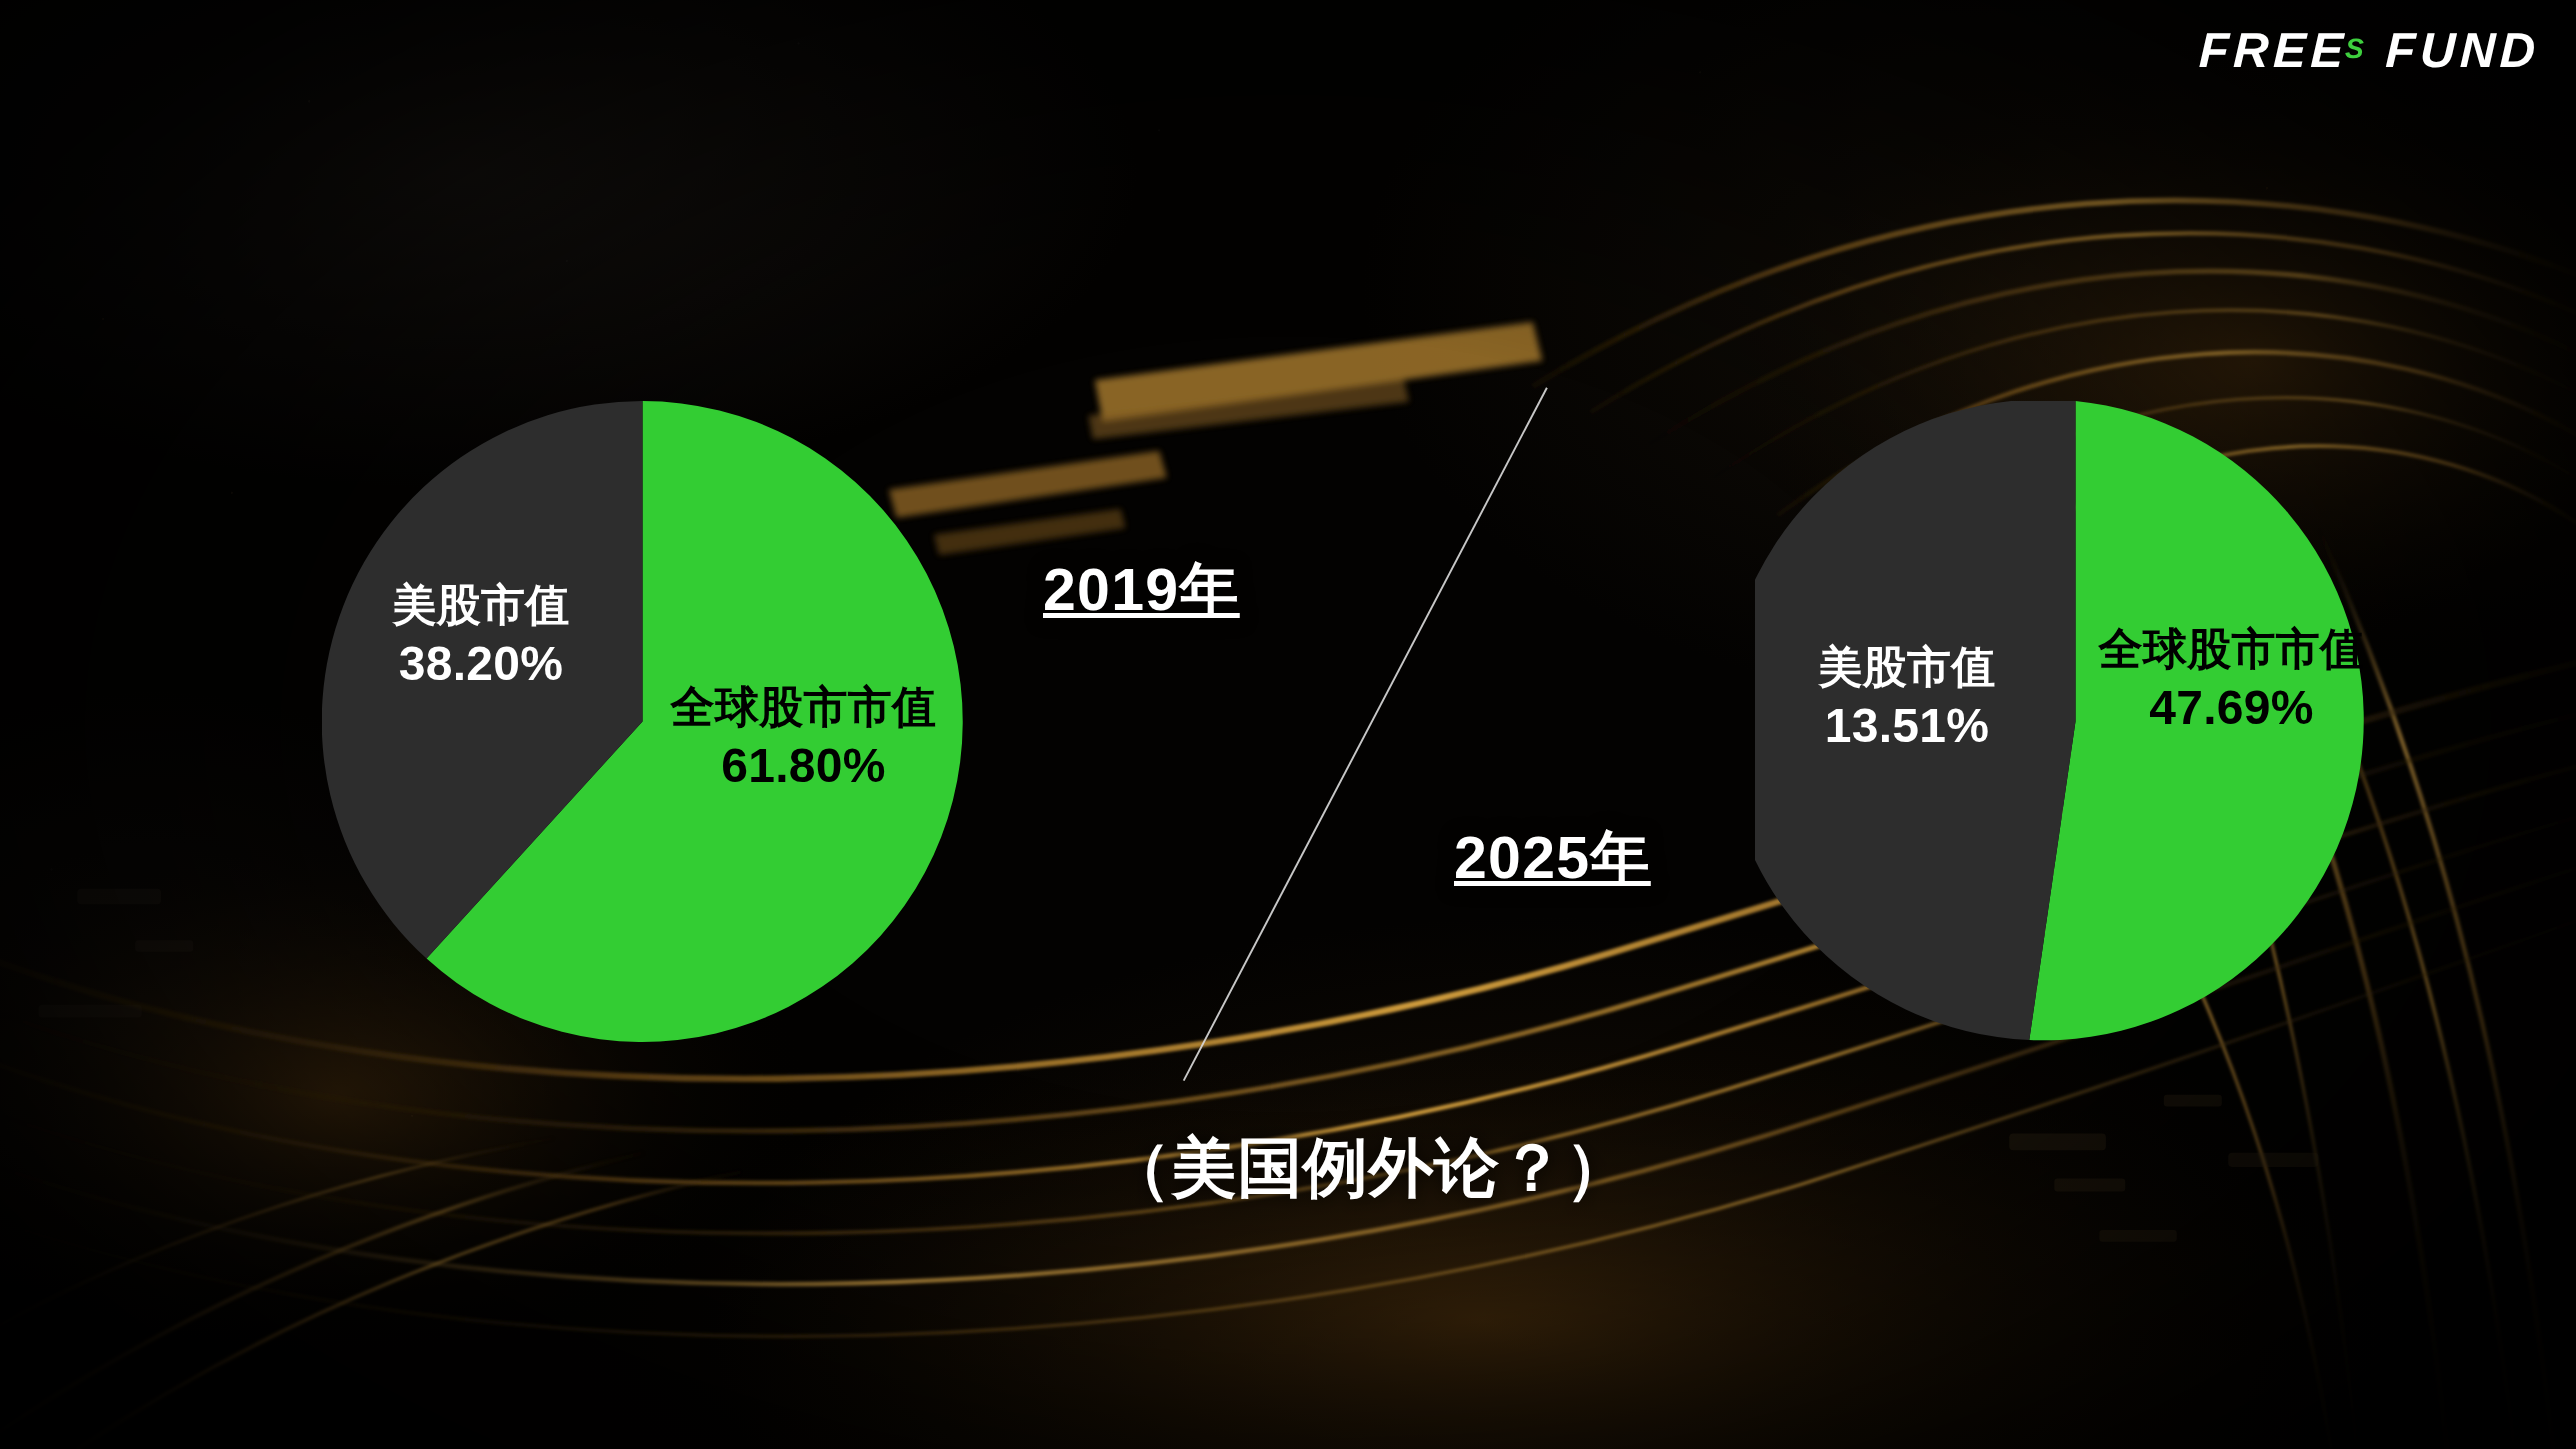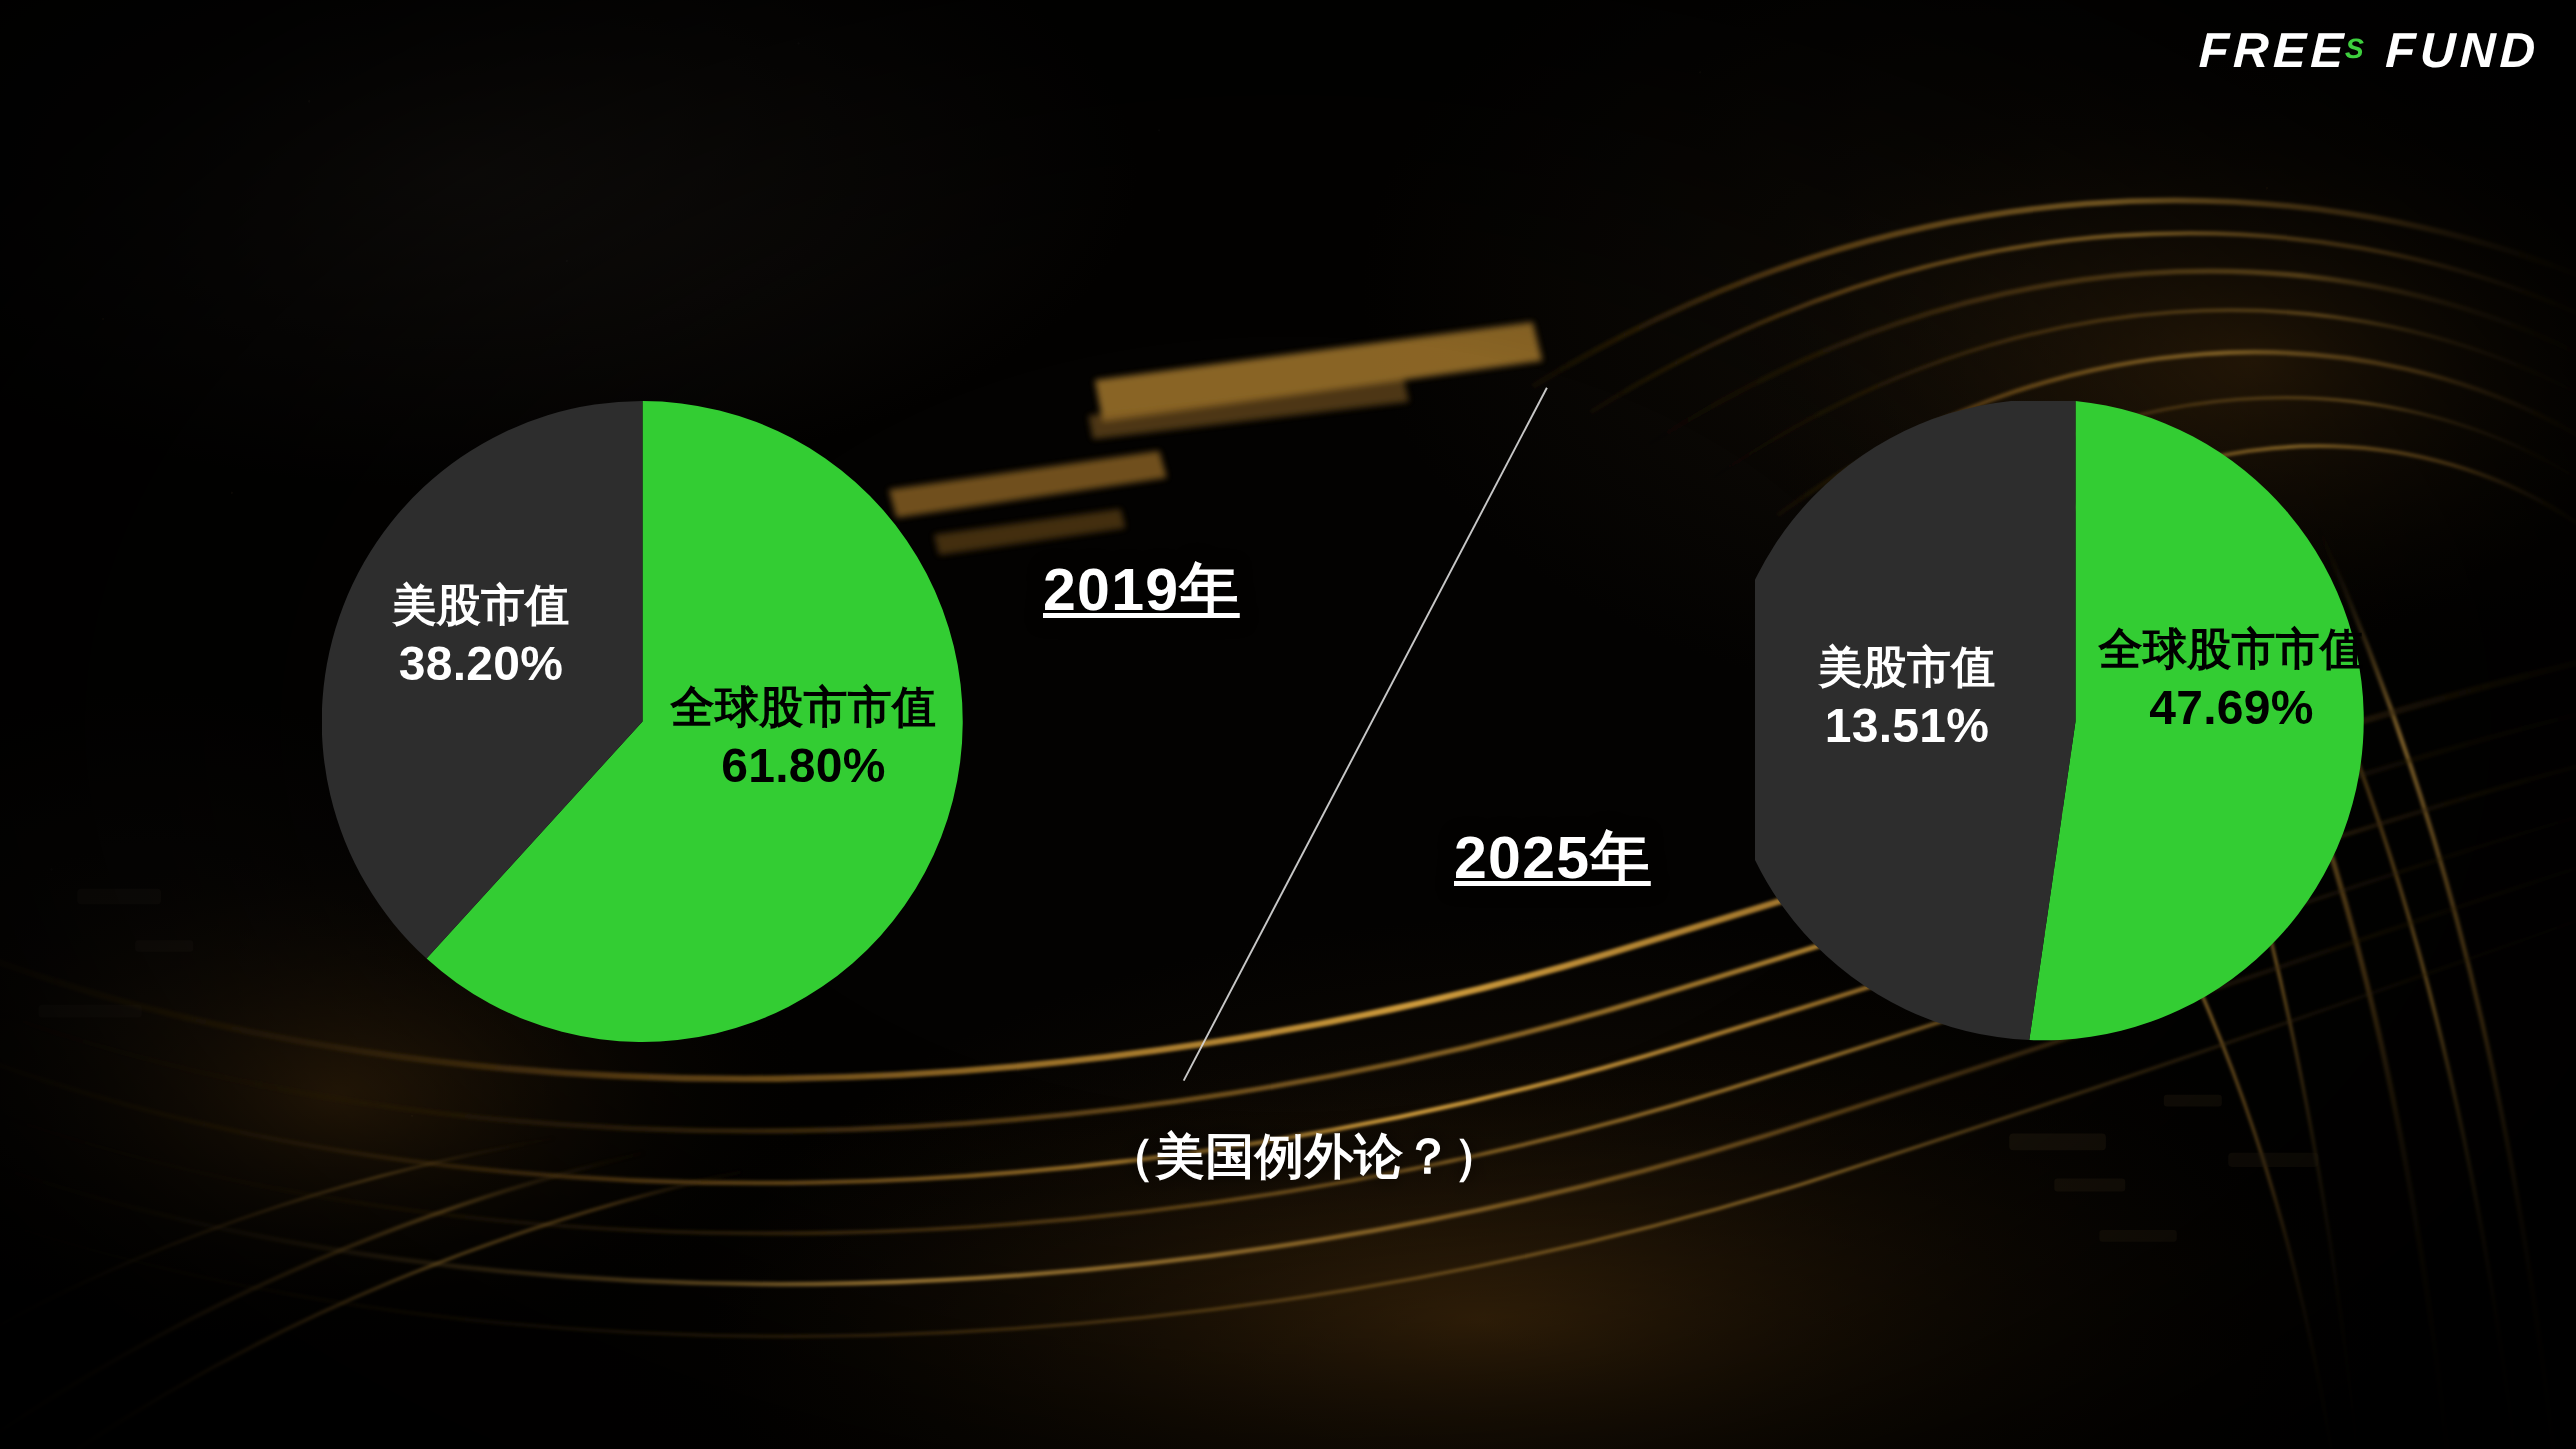--- a/index.html
+++ b/index.html
@@ -70,21 +70,21 @@
     font-size:59px;
     font-weight:700;
     letter-spacing:1.3px;
     white-space:nowrap;
     text-shadow:0 0 18px rgba(0,0,0,.85);
     text-decoration:underline;
   }
   .caption {
     position:absolute;
     color:#ffffff;
-    font-size:49px;
+    font-size:65px;
     font-weight:700;
     letter-spacing:0.6px;
     white-space:nowrap;
     text-shadow:0 0 16.7px rgba(0,0,0,.85);
   }
 
   
   .logo {
     position:absolute;
     top:26px; right:36px;

